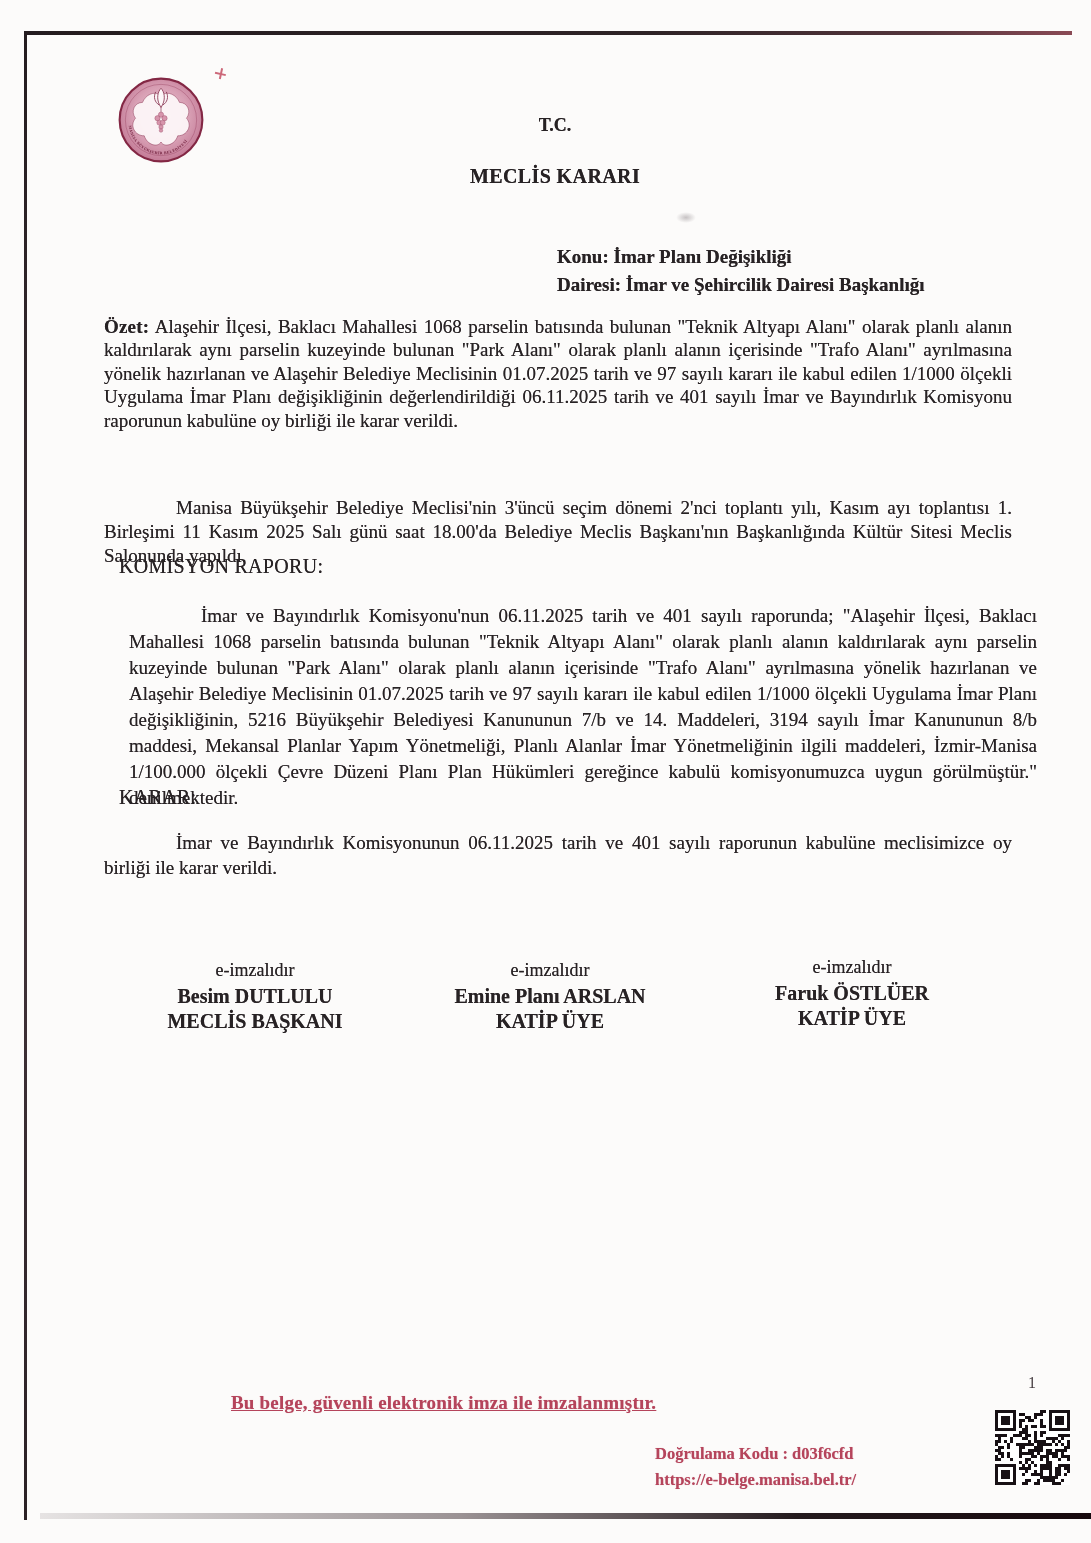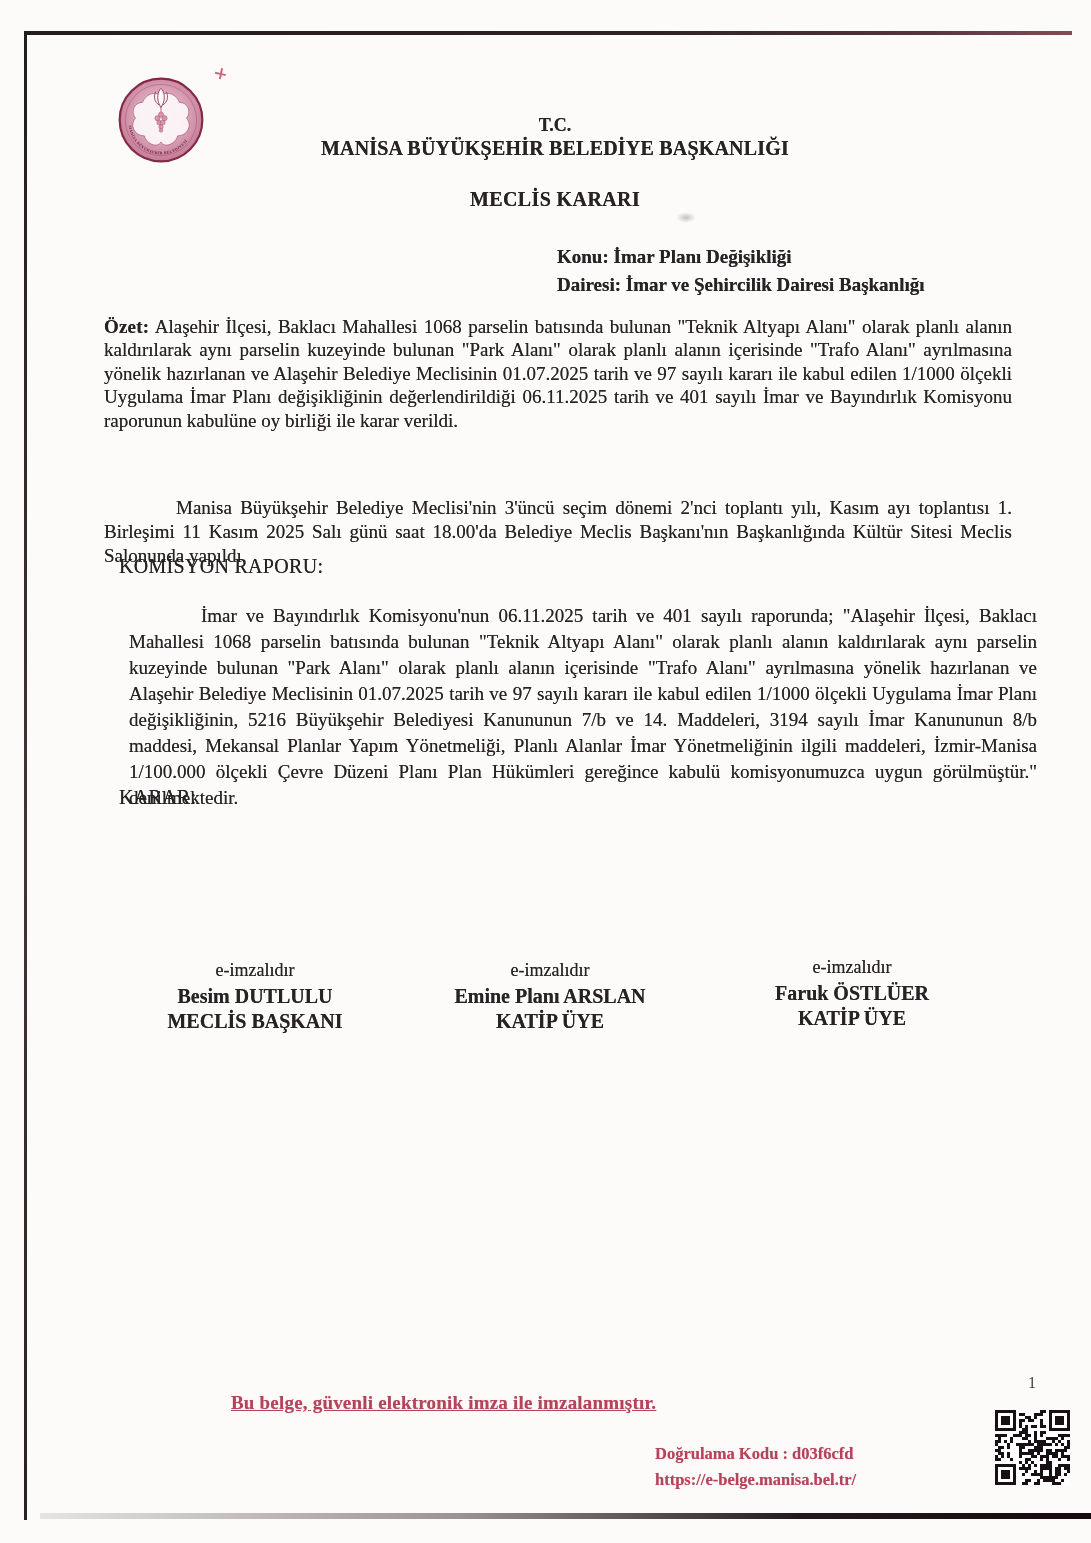--- a/index.html
+++ b/index.html
@@ -100,37 +100,37 @@
       <circle cx="50" cy="58" r="2.5"></circle>
         <circle cx="50" cy="62" r="2"></circle>
     </g>
     <text font-size="4.3" fill="#6d1b38" letter-spacing="0.5" font-weight="bold" font-family="Liberation Serif, serif">
       <textPath href="#ringarc" startOffset="4%">MANİSA BÜYÜKŞEHİR BELEDİYESİ</textPath>
     </text>
   </svg>
 
   <div class="abs header">
     <div class="tc">T.C.</div>
-    <div class="org">MANİSA BÜYÜKŞEHİR BELEDİYE BAŞKANLIĞI</div>
     <div class="doct">MECLİS KARARI</div>
   </div>
 
   <div class="abs meta meta-right">
     <div>Konu: İmar Planı Değişikliği</div>
     <div>Dairesi: İmar ve Şehircilik Dairesi Başkanlığı</div>
   </div>
 
   <p class="abs para ozet"><b>Özet:</b> <span>Alaşehir İlçesi, Baklacı Mahallesi 1068 parselin batısında bulunan "Teknik Altyapı Alanı" olarak planlı alanın kaldırılarak aynı parselin kuzeyinde bulunan "Park Alanı" olarak planlı alanın içerisinde "Trafo Alanı" ayrılmasına yönelik hazırlanan ve Alaşehir Belediye Meclisinin 01.07.2025 tarih ve 97 sayılı kararı ile kabul edilen 1/1000 ölçekli Uygulama İmar Planı değişikliğinin değerlendirildiği 06.11.2025 tarih ve 401 sayılı İmar ve Bayındırlık Komisyonu raporunun kabulüne oy birliği ile karar verildi.</span></p>
 
   <p class="abs para p-session">Manisa Büyükşehir Belediye Meclisi'nin 3'üncü seçim dönemi 2'nci toplantı yılı, Kasım ayı toplantısı 1. Birleşimi 11 Kasım 2025 Salı günü saat 18.00'da Belediye Meclis Başkanı'nın Başkanlığında Kültür Sitesi Meclis Salonunda yapıldı.</p>
 
   <h3 class="abs sect h-komisyon">KOMİSYON RAPORU:</h3>
   <p class="abs para p-komisyon">İmar ve Bayındırlık Komisyonu'nun 06.11.2025 tarih ve 401 sayılı raporunda; "Alaşehir İlçesi, Baklacı Mahallesi 1068 parselin batısında bulunan "Teknik Altyapı Alanı" olarak planlı alanın kaldırılarak aynı parselin kuzeyinde bulunan "Park Alanı" olarak planlı alanın içerisinde "Trafo Alanı" ayrılmasına yönelik hazırlanan ve Alaşehir Belediye Meclisinin 01.07.2025 tarih ve 97 sayılı kararı ile kabul edilen 1/1000 ölçekli Uygulama İmar Planı değişikliğinin, 5216 Büyükşehir Belediyesi Kanununun 7/b ve 14. Maddeleri, 3194 sayılı İmar Kanununun 8/b maddesi, Mekansal Planlar Yapım Yönetmeliği, Planlı Alanlar İmar Yönetmeliğinin ilgili maddeleri, İzmir-Manisa 1/100.000 ölçekli Çevre Düzeni Planı Plan Hükümleri gereğince kabulü komisyonumuzca uygun görülmüştür." denilmektedir.</p>
 
   <h3 class="abs sect h-karar">KARAR:</h3>
+  <p class="abs para p-karar">İmar ve Bayındırlık Komisyonunun 06.11.2025 tarih ve 401 sayılı raporunun kabulüne meclisimizce oy birliği ile karar verildi.</p>
 
   <div class="abs sig-col sig-1">
     <div class="esign">e-imzalıdır</div>
     <div class="sname">Besim DUTLULU</div>
     <div class="stitle">MECLİS BAŞKANI</div>
   </div>
   <div class="abs sig-col sig-2">
     <div class="esign">e-imzalıdır</div>
     <div class="sname">Emine Planı ARSLAN</div>
     <div class="stitle">KATİP ÜYE</div>

